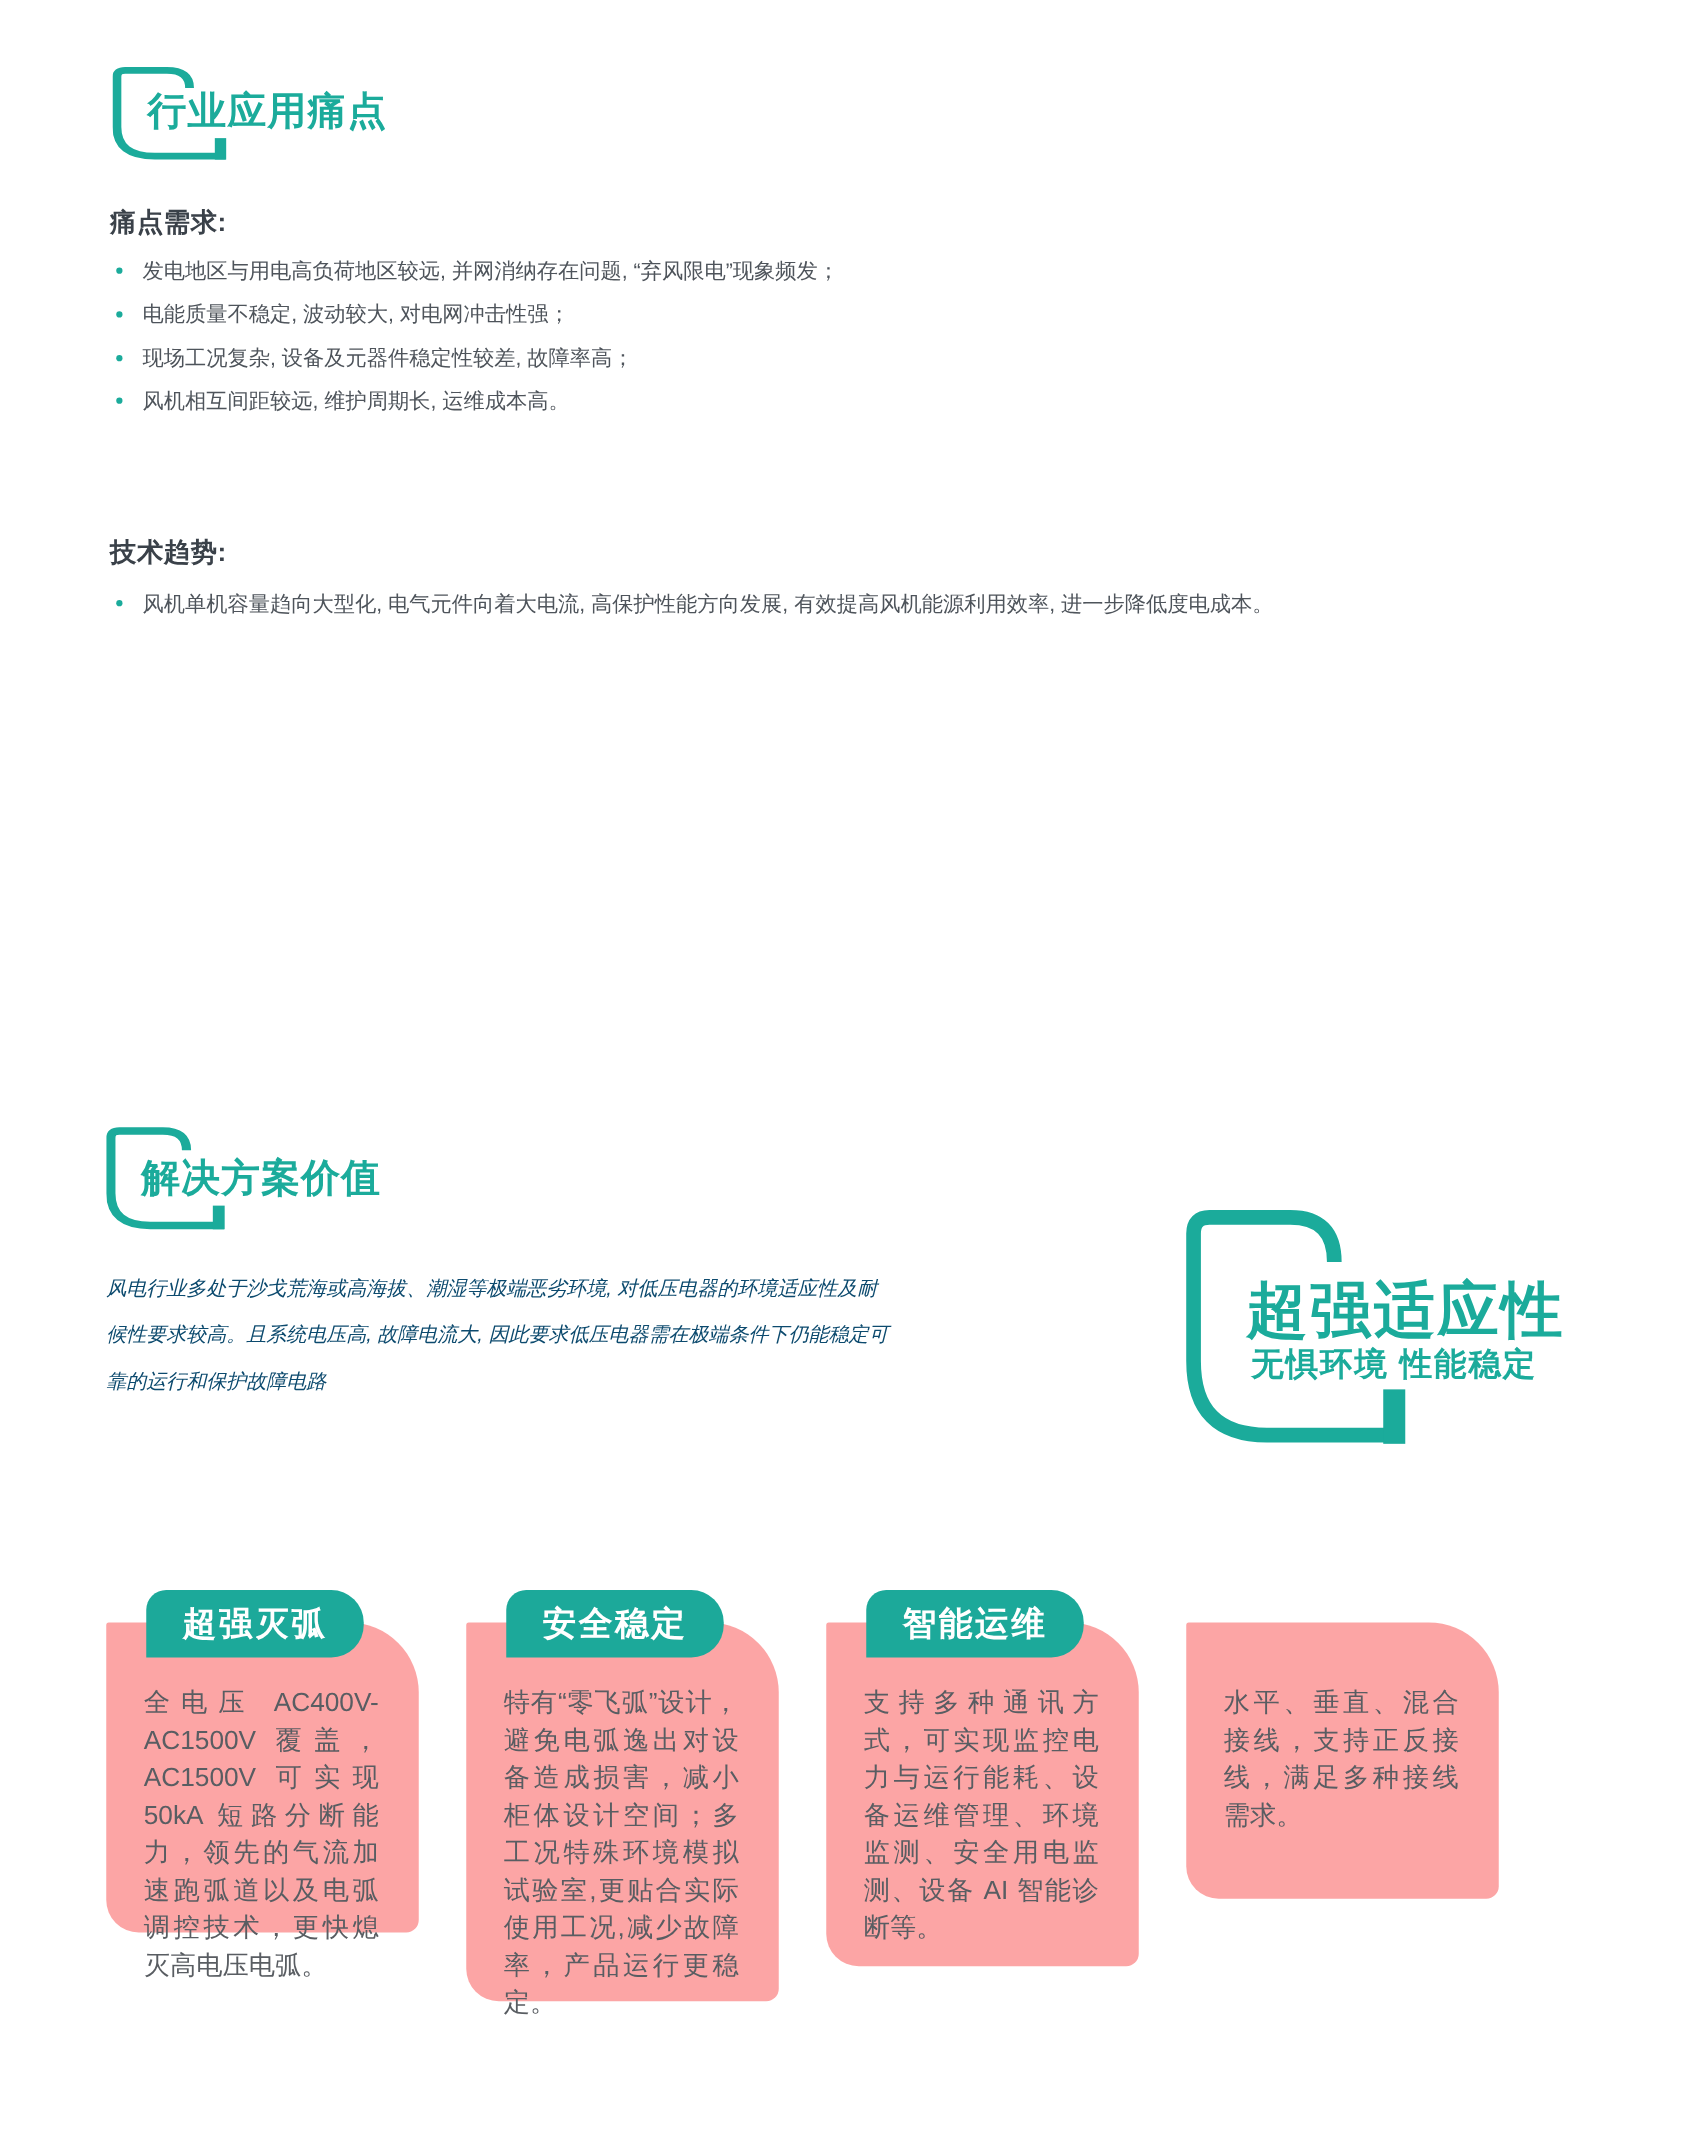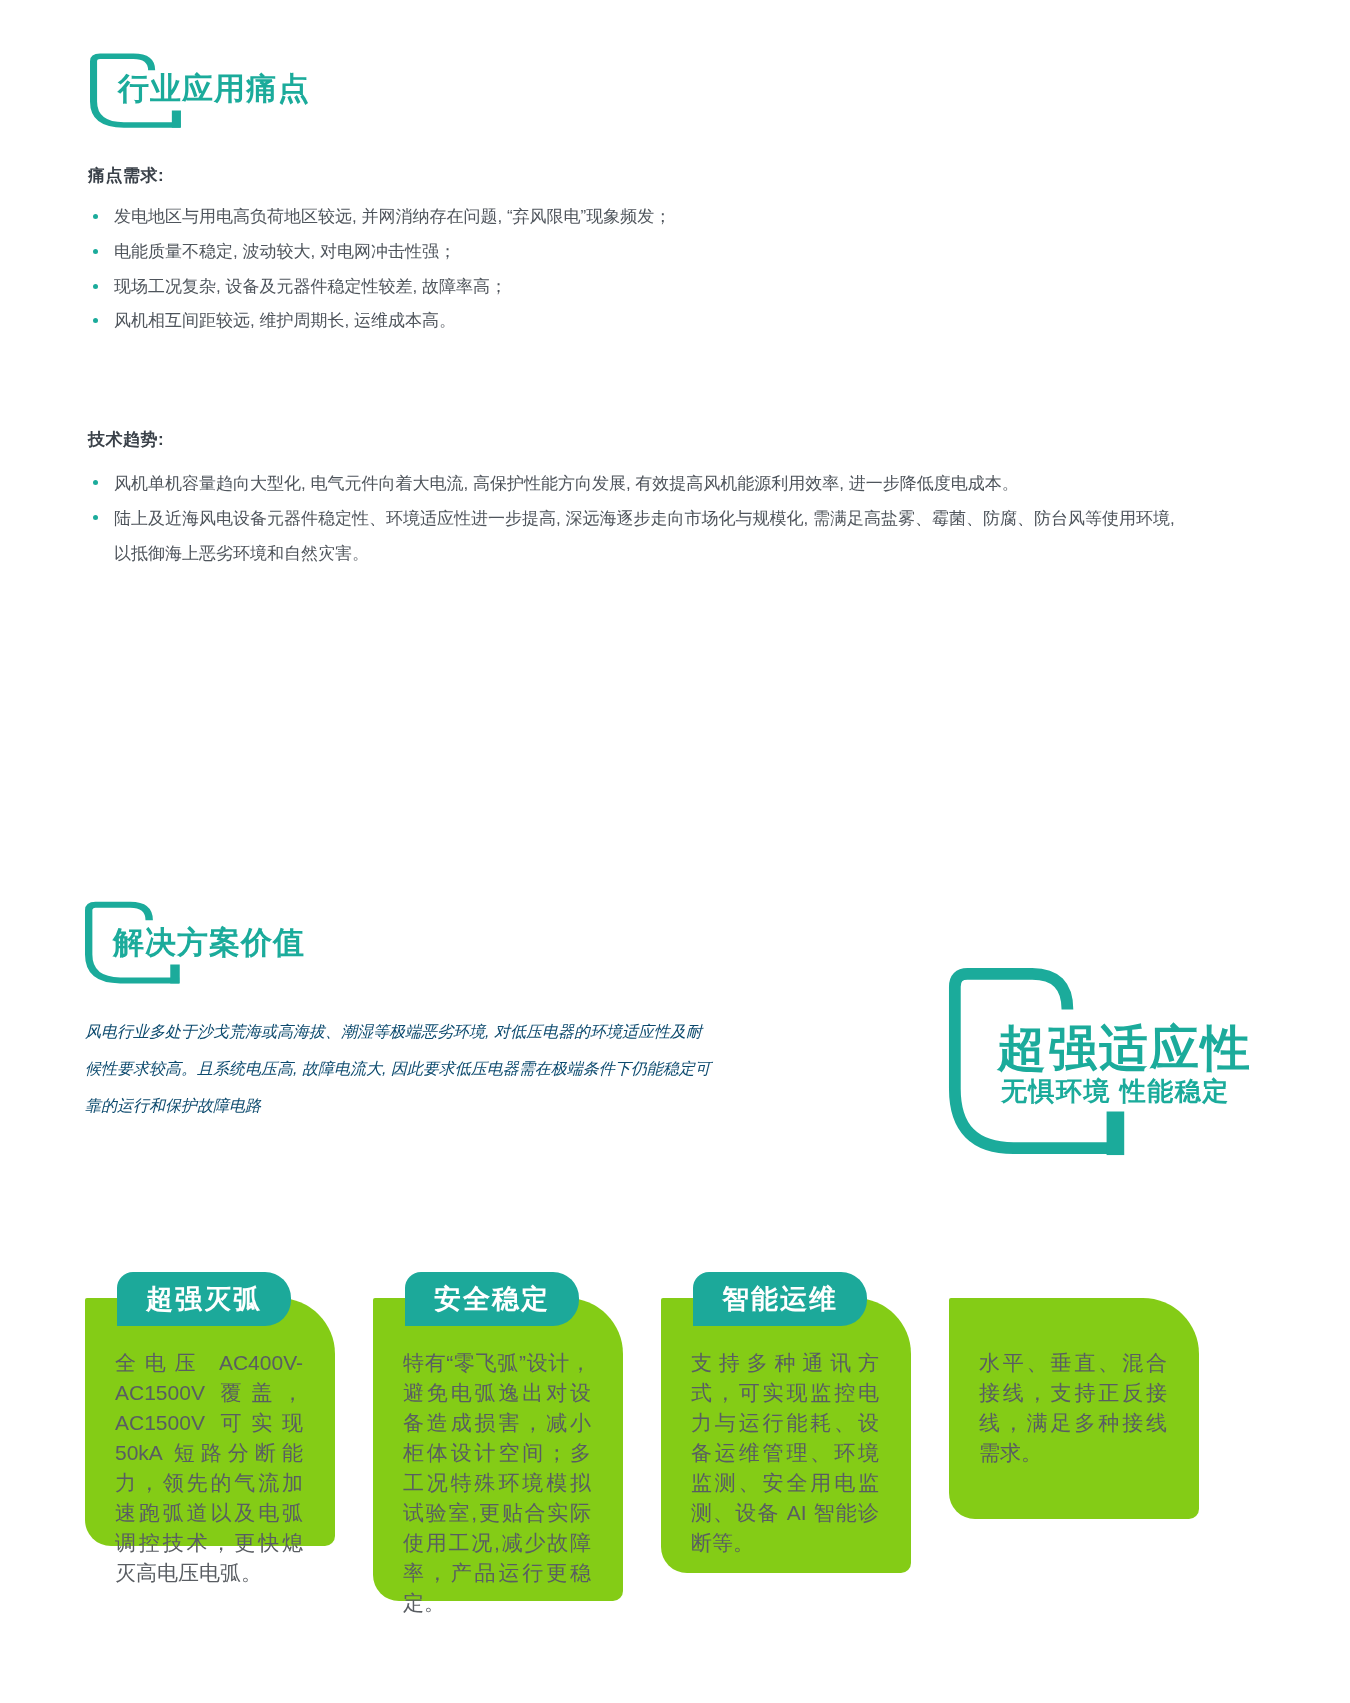--- a/index.html
+++ b/index.html
@@ -3,32 +3,32 @@
 <meta charset="utf-8">
 <style>
   html,body{margin:0;padding:0;background:#ffffff;}
   body{font-family:"Liberation Sans","DejaVu Sans",sans-serif;}
   .page{position:relative;width:1350px;height:1703px;background:#ffffff;overflow:hidden;}
 
   .bracket{position:absolute;color:#1BAB9B;}
 
   .sec-title{position:absolute;font-weight:bold;color:#1BAB9B;font-size:31px;letter-spacing:1px;white-space:nowrap;}
 
-  .sub-heading{position:absolute;font-size:17px;font-weight:bold;color:#3A4149;letter-spacing:0.5px;white-space:nowrap;}
+  .sub-heading{position:absolute;font-size:21px;font-weight:bold;color:#3A4149;letter-spacing:0.5px;white-space:nowrap;}
 
   .bullets{position:absolute;margin:0;padding:0;list-style:none;font-size:17px;line-height:34.8px;color:#4E545B;width:1100px;}
   .bullets li{position:relative;padding-left:26px;}
   .bullets li::before{content:"";position:absolute;left:5px;top:14px;width:5px;height:5px;border-radius:50%;background:#1BAB9B;}
 
   .para{position:absolute;left:85px;top:1013px;width:632px;font-size:16px;line-height:37px;color:#0c4a6e;margin:0;font-style:italic;}
 
   .banner-title{position:absolute;left:997px;top:1016px;font-size:49px;font-weight:bold;color:#1BAB9B;letter-spacing:2px;white-space:nowrap;}
   .banner-sub{position:absolute;left:1001px;top:1074px;font-size:26px;font-weight:bold;color:#1BAB9B;letter-spacing:1.5px;white-space:nowrap;}
 
-  .card{position:absolute;top:1298px;width:250px;background:#84cc16;border-radius:2px 56px 10px 26px;}
+  .card{position:absolute;top:1298px;width:250px;background:#fca5a5;border-radius:2px 56px 10px 26px;}
   .card .pill{position:absolute;top:-26px;left:32px;height:54px;line-height:54px;padding:0 29px;background:#1CA99A;color:#ffffff;font-size:27px;font-weight:bold;letter-spacing:2px;border-radius:16px 26px 26px 0;white-space:nowrap;}
   .card .body-text{margin:0;padding:50px 32px 0 30px;font-size:21px;line-height:30px;color:#595D62;text-align:justify;}
   .c1{left:85px;height:248px;}
   .c2{left:373px;height:303px;}
   .c3{left:661px;height:275px;}
   .c4{left:949px;height:221px;}
 </style>
 </head>
 <body>
 
@@ -44,21 +44,20 @@
   <ul class="bullets" style="left:88px;top:200px;">
     <li><span>发电地区与用电高负荷地区较远, 并网消纳存在问题, “弃风限电”现象频发；</span></li>
     <li><span>电能质量不稳定, 波动较大, 对电网冲击性强；</span></li>
     <li><span>现场工况复杂, 设备及元器件稳定性较差, 故障率高；</span></li>
     <li><span>风机相互间距较远, 维护周期长, 运维成本高。</span></li>
   </ul>
 
   <div class="sub-heading" style="left:88px;top:428px;">技术趋势:</div>
   <ul class="bullets" style="left:88px;top:466px;width:1095px;line-height:35px;">
     <li><span>风机单机容量趋向大型化, 电气元件向着大电流, 高保护性能方向发展, 有效提高风机能源利用效率, 进一步降低度电成本。</span></li>
-    <li><span>陆上及近海风电设备元器件稳定性、环境适应性进一步提高, 深远海逐步走向市场化与规模化, 需满足高盐雾、霉菌、防腐、防台风等使用环境, 以抵御海上恶劣环境和自然灾害。</span></li>
   </ul>
 
   <svg class="bracket" style="left:85px;top:900px;" width="100" height="86" viewBox="0 0 190 200" preserveAspectRatio="none">
     <path d="M122 47 Q122 11 86 11 L20 11 Q7 11 7 24 L7 127 Q7 187 67 187 L179 187" fill="none" stroke="currentColor" stroke-width="14"></path>
     <rect x="162" y="150" width="18" height="44" fill="currentColor"></rect>
   </svg>
   <div class="sec-title" style="left:113px;top:922px;">解决方案价值</div>
 
   <p class="para">风电行业多处于沙戈荒海或高海拔、潮湿等极端恶劣环境, 对低压电器的环境适应性及耐候性要求较高。且系统电压高, 故障电流大, 因此要求低压电器需在极端条件下仍能稳定可靠的运行和保护故障电路</p>
 

